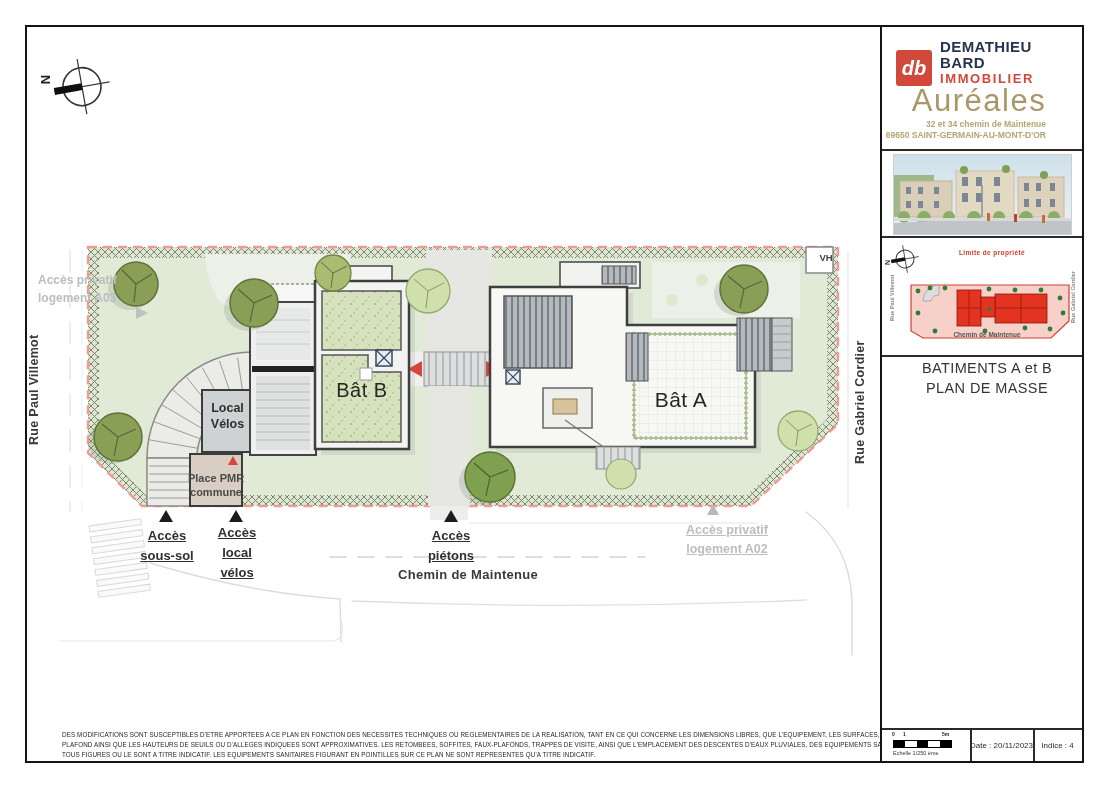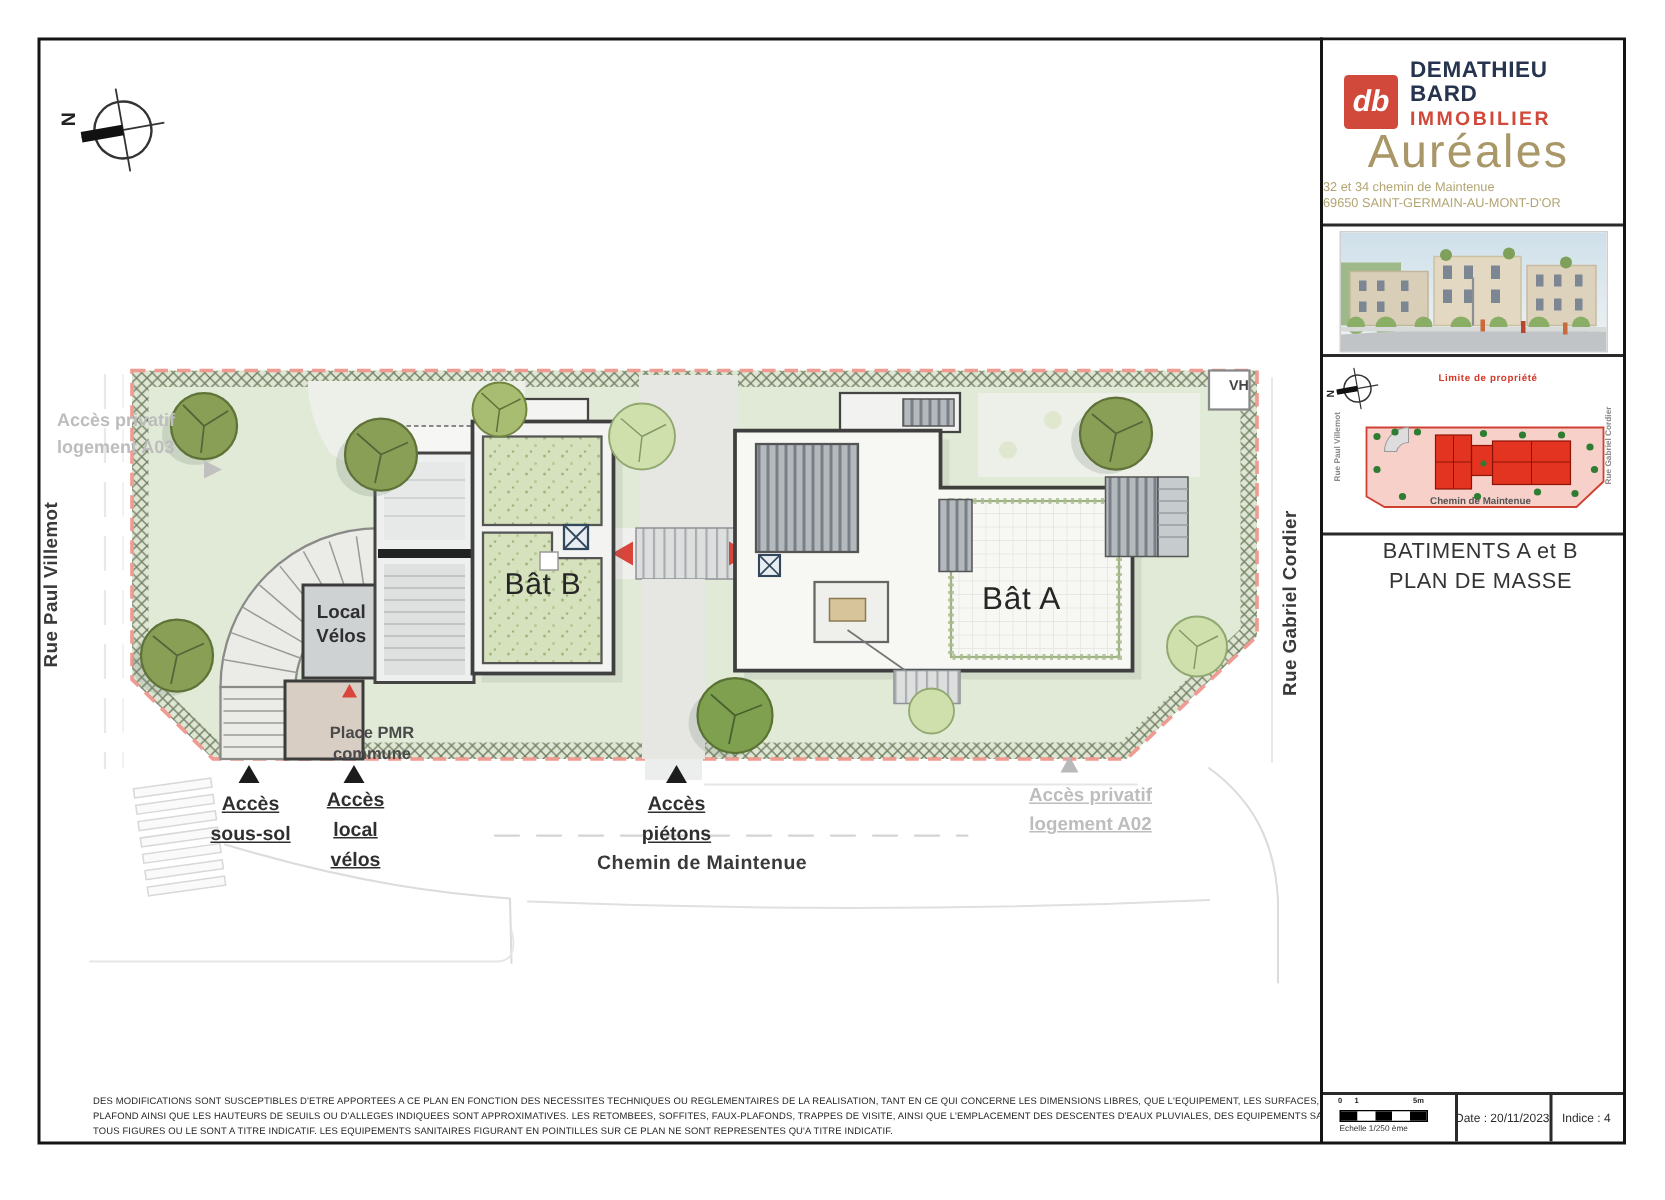--- a/index.html
+++ b/index.html
@@ -22,21 +22,21 @@
   
   #sidebar{left:882px;top:27px;width:200px;height:733px;background:#fff;z-index:8;}
   .sb-divider{position:absolute;left:0;width:200px;height:1.5px;background:#2a2a2a;}
   #brand-row{position:absolute;left:14px;top:12px;display:flex;gap:8px;align-items:flex-end;}
   #logo-mark{width:36px;height:36px;background:#d0493a;border-radius:3px;color:#fff;
     display:flex;align-items:center;justify-content:center;font-weight:700;font-style:italic;font-size:20px;}
   .brand-l1,.brand-l2{font-size:15px;font-weight:700;color:#27344f;line-height:1.05;letter-spacing:.4px;}
   .brand-l3{font-size:13px;font-weight:700;color:#d0493a;letter-spacing:1.6px;line-height:1.2;}
   #project-name{position:absolute;left:0;top:56px;width:194px;text-align:center;
     font-size:31px;color:#a99767;letter-spacing:1.5px;font-weight:400;}
-  .addr{position:absolute;left:0;width:164px;text-align:left;font-size:8.5px;color:#b3a573;font-weight:400;}
+  .addr{position:absolute;left:0;width:164px;text-align:right;font-size:8.5px;color:#b3a573;font-weight:700;}
   #photo{position:absolute;left:12px;top:128px;width:177px;height:79px;outline:1px solid #cfcfcf;}
   
   .km-lbl{position:absolute;font-weight:600;}
   #km-limit{left:40px;top:222px;width:140px;text-align:center;font-size:6.5px;color:#d23a2a;letter-spacing:.4px;}
   .km-street{font-size:5.5px;color:#8a8a8a;}
   #km-left{left:7px;top:240px;height:62px;}
   #km-right{left:188px;top:238px;height:64px;}
   #km-bottom{left:40px;top:304px;width:130px;text-align:center;font-size:6.5px;color:#555;}
   #sb-title{position:absolute;left:0;top:332px;width:200px;text-align:center;color:#353535;}
   #sb-title .t{font-size:14.5px;letter-spacing:.4px;line-height:1.35;font-weight:500;margin-left:10px;}
@@ -279,21 +279,21 @@
 <div class="abs lbl pre muted" style="left:38px;top:271px;font-size:12px;font-weight:600;line-height:1.5;">Accès privatif
 logement A03</div>
 <div class="abs lbl pre muted access" style="left:672px;top:521px;width:110px;font-size:12.5px;">Accès privatif
 logement A02</div>
 
 <div class="abs lbl bldg-lbl" style="left:322px;top:379px;width:80px;">Bât B</div>
 <div class="abs lbl bldg-lbl" style="left:638px;top:388px;width:86px;font-size:21px;">Bât A</div>
 
 <div class="abs lbl pre room-lbl" style="left:200px;top:400px;width:55px;font-size:12.5px;">Local
 Vélos</div>
-<div class="abs lbl pre room-lbl" style="left:185px;top:482px;width:62px;font-size:11px;color:#4a4a4a;margin-left:32px;">Place PMR
+<div class="abs lbl pre room-lbl" style="left:185px;top:471px;width:62px;font-size:11px;color:#4a4a4a;">Place PMR
 commune</div>
 
 <div class="abs lbl" style="left:806px;top:252px;width:40px;text-align:center;font-size:9.5px;font-weight:700;color:#444;">VH</div>
 
 <div class="abs lbl pre access" style="left:127px;top:526px;width:80px;">Accès
 sous-sol</div>
 <div class="abs lbl pre access" style="left:205px;top:523px;width:64px;">Accès
 local
 vélos</div>
 <div class="abs lbl pre access" style="left:413px;top:526px;width:76px;">Accès

